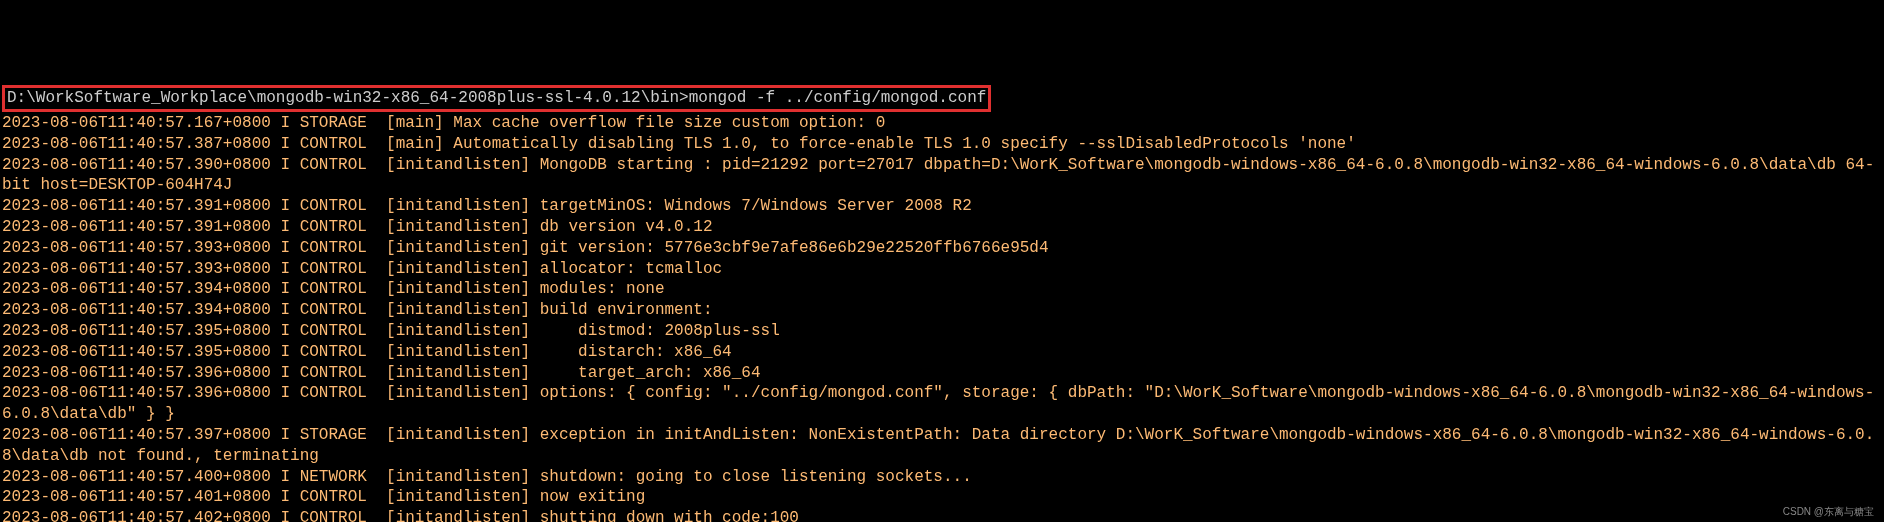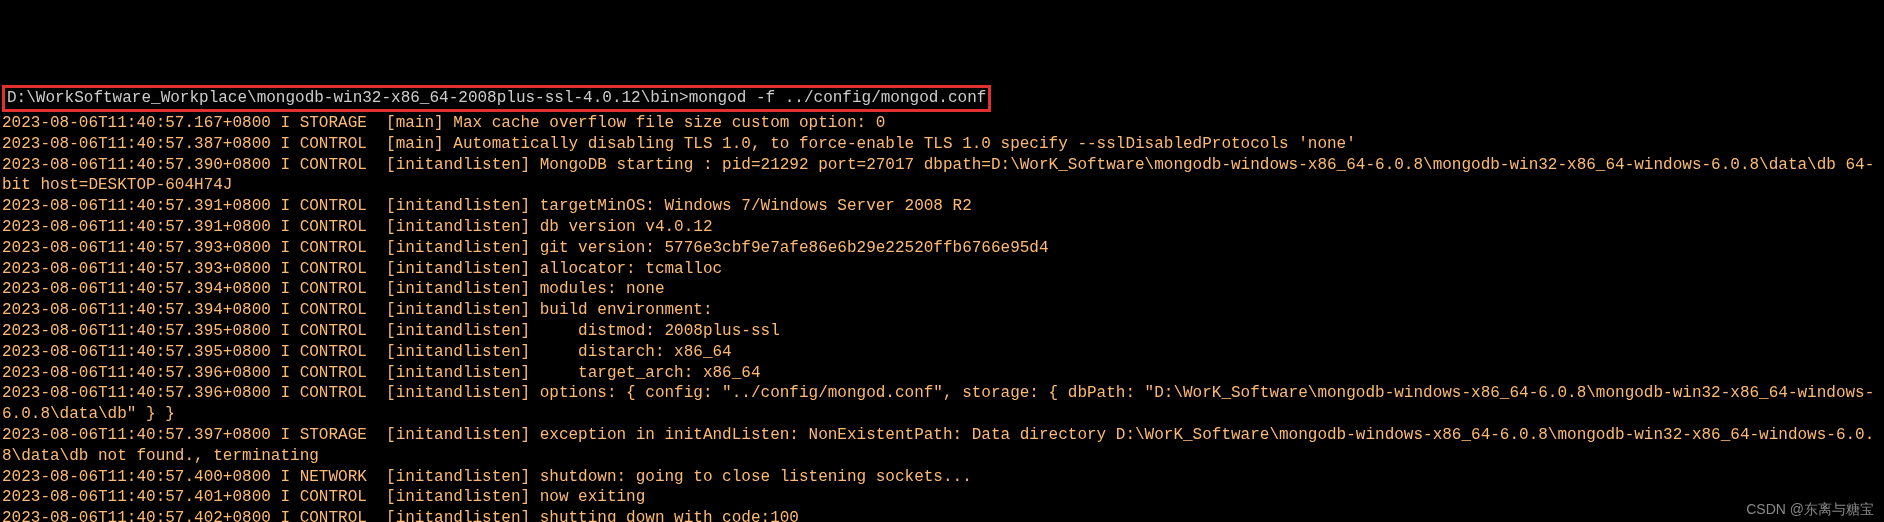--- a/index.html
+++ b/index.html
@@ -34,21 +34,21 @@
       color: #cccccc;
     }
     .log-line {
       color: #fdba74;
     }
     .watermark {
       position: absolute;
       bottom: 4px;
       right: 10px;
       color: #888888;
-      font-size: 14px;
+      font-size: 10px;
       font-family: Arial, sans-serif;
     }
   </style>
 </head>
 <body>
 
 
 
 <div class="cmd-line"><span class="prompt">D:\WorkSoftware_Workplace\mongodb-win32-x86_64-2008plus-ssl-4.0.12\bin&gt;</span><span class="command">mongod -f ../config/mongod.conf</span></div>
 <div id="log-container"><div class="log-line">2023-08-06T11:40:57.167+0800 I STORAGE  [main] Max cache overflow file size custom option: 0</div><div class="log-line">2023-08-06T11:40:57.387+0800 I CONTROL  [main] Automatically disabling TLS 1.0, to force-enable TLS 1.0 specify --sslDisabledProtocols 'none'</div><div class="log-line">2023-08-06T11:40:57.390+0800 I CONTROL  [initandlisten] MongoDB starting : pid=21292 port=27017 dbpath=D:\WorK_Software\mongodb-windows-x86_64-6.0.8\mongodb-win32-x86_64-windows-6.0.8\data\db 64-bit host=DESKTOP-604H74J</div><div class="log-line">2023-08-06T11:40:57.391+0800 I CONTROL  [initandlisten] targetMinOS: Windows 7/Windows Server 2008 R2</div><div class="log-line">2023-08-06T11:40:57.391+0800 I CONTROL  [initandlisten] db version v4.0.12</div><div class="log-line">2023-08-06T11:40:57.393+0800 I CONTROL  [initandlisten] git version: 5776e3cbf9e7afe86e6b29e22520ffb6766e95d4</div><div class="log-line">2023-08-06T11:40:57.393+0800 I CONTROL  [initandlisten] allocator: tcmalloc</div><div class="log-line">2023-08-06T11:40:57.394+0800 I CONTROL  [initandlisten] modules: none</div><div class="log-line">2023-08-06T11:40:57.394+0800 I CONTROL  [initandlisten] build environment:</div><div class="log-line">2023-08-06T11:40:57.395+0800 I CONTROL  [initandlisten]     distmod: 2008plus-ssl</div><div class="log-line">2023-08-06T11:40:57.395+0800 I CONTROL  [initandlisten]     distarch: x86_64</div><div class="log-line">2023-08-06T11:40:57.396+0800 I CONTROL  [initandlisten]     target_arch: x86_64</div><div class="log-line">2023-08-06T11:40:57.396+0800 I CONTROL  [initandlisten] options: { config: "../config/mongod.conf", storage: { dbPath: "D:\WorK_Software\mongodb-windows-x86_64-6.0.8\mongodb-win32-x86_64-windows-6.0.8\data\db" } }</div><div class="log-line">2023-08-06T11:40:57.397+0800 I STORAGE  [initandlisten] exception in initAndListen: NonExistentPath: Data directory D:\WorK_Software\mongodb-windows-x86_64-6.0.8\mongodb-win32-x86_64-windows-6.0.8\data\db not found., terminating</div><div class="log-line">2023-08-06T11:40:57.400+0800 I NETWORK  [initandlisten] shutdown: going to close listening sockets...</div><div class="log-line">2023-08-06T11:40:57.401+0800 I CONTROL  [initandlisten] now exiting</div><div class="log-line">2023-08-06T11:40:57.402+0800 I CONTROL  [initandlisten] shutting down with code:100</div></div>

